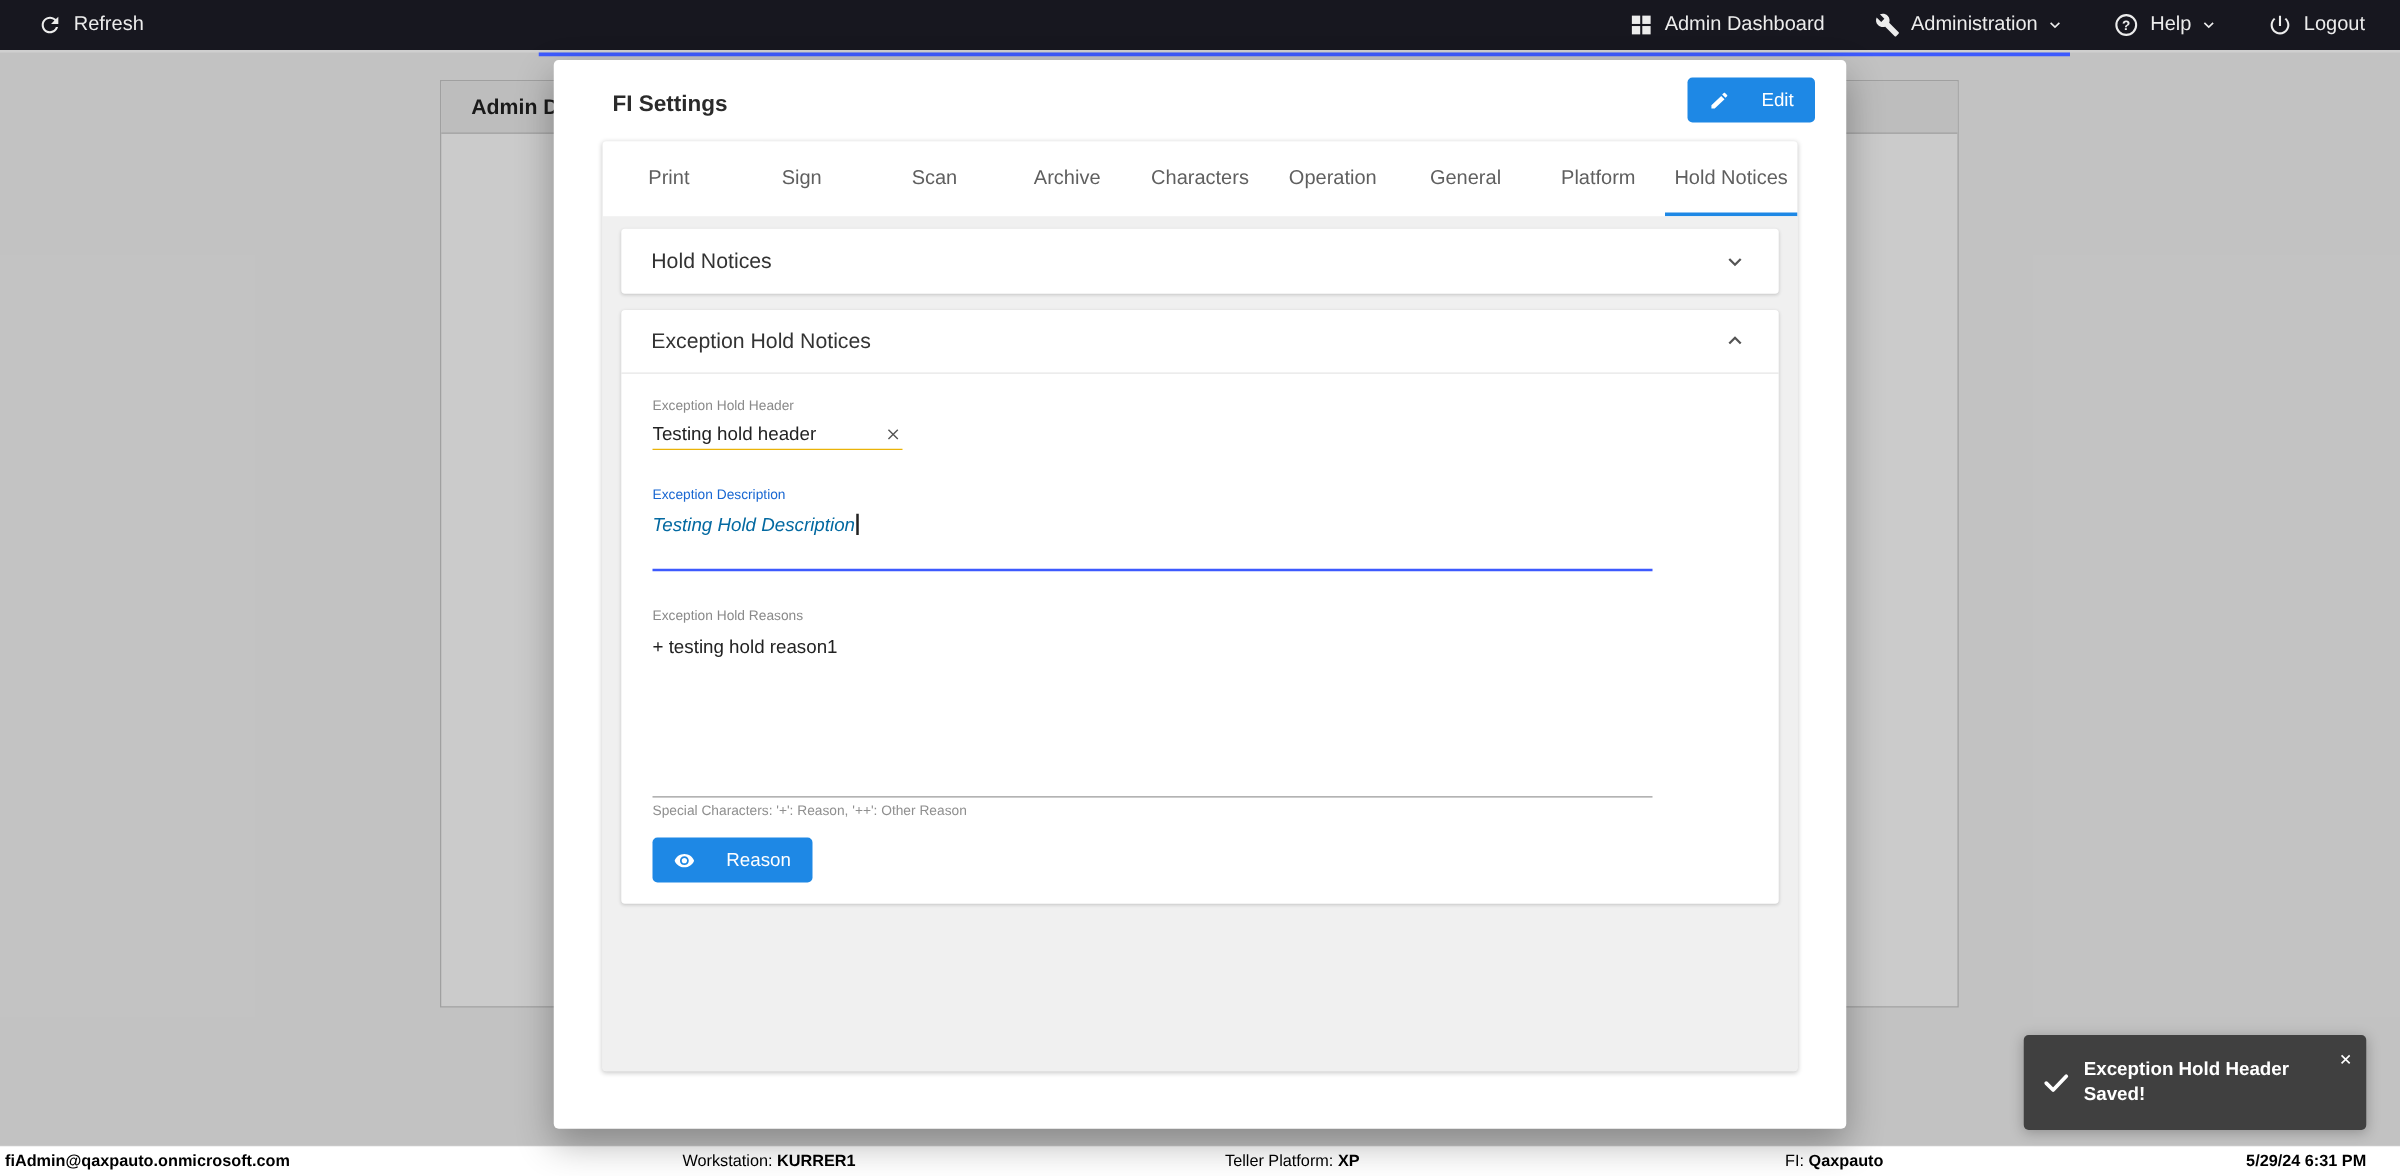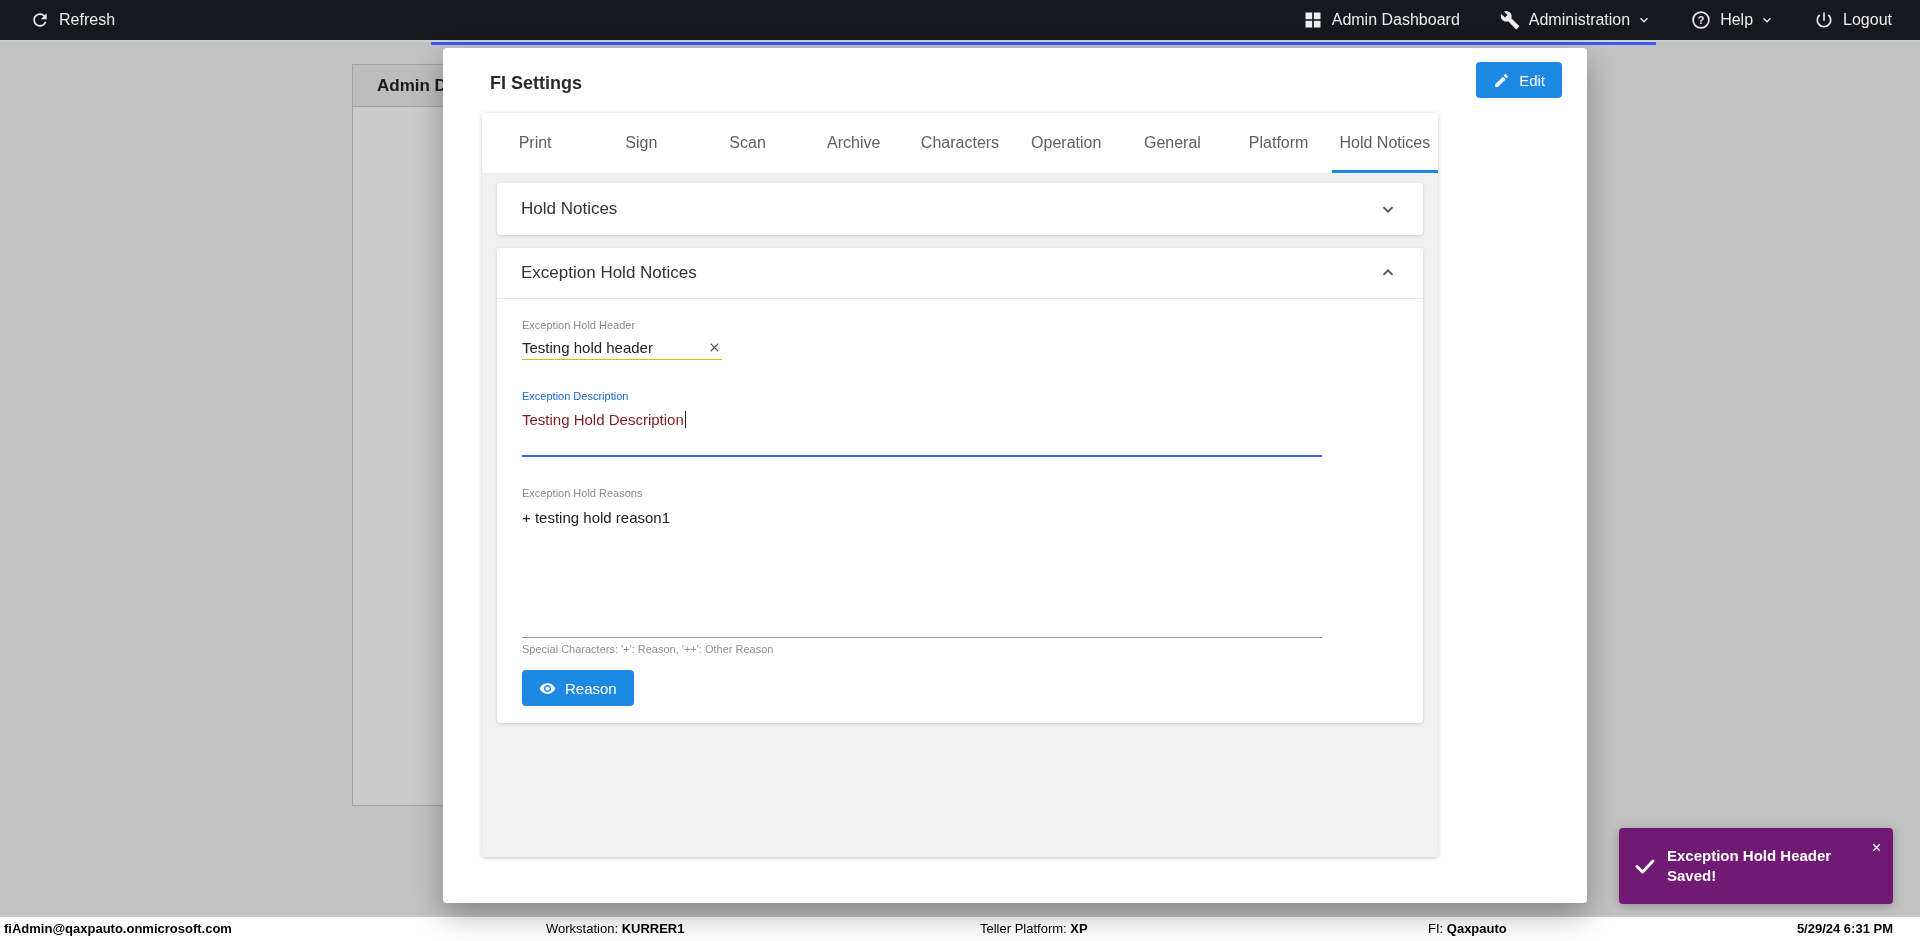--- a/index.html
+++ b/index.html
@@ -38,30 +38,30 @@
               border:1px solid #ababab; background:#d8d8d8; }
   .bg-panel-header {
     height:42px; background:#c9c9c9; border-bottom:1px solid #ababab;
     line-height:42px; padding-left:24px; font-size:17px; font-weight:bold; color:#1c1c1c;
     white-space:nowrap; overflow:hidden;
   }
   .backdrop { position:absolute; inset:0; background:rgba(0,0,0,0.06); z-index:20; }
 
   
   .modal {
-    position:absolute; left:443px; top:48px; width:1144px; height:855px;
+    position:absolute; left:443px; top:48px; width:1034px; height:855px;
     background:#fff; border-radius:4px; z-index:100;
     box-shadow:0 12px 30px rgba(0,0,0,0.3);
   }
   .modal-title {
     position:absolute; left:47px; top:25px; margin:0;
     font-size:18px; font-weight:600; color:#2b2b2b;
   }
   .btn-primary {
-    display:flex; align-items:center; gap:9px;
+    display:flex; align-items:center; gap:25px;
     background:#1e88e5; color:#fff; border:none; border-radius:4px;
     font-family:inherit; font-size:15px; cursor:pointer; padding:0 17px; height:36px;
   }
   .btn-primary svg { width:17px; height:17px; }
   .edit-btn { position:absolute; right:25px; top:14px; }
 
   .tab-card {
     position:absolute; left:39px; top:65px; width:956px; height:744px;
     background:#fff; border-radius:3px; box-shadow:0 1px 4px rgba(0,0,0,0.22);
     overflow:hidden;
@@ -107,39 +107,40 @@
     display:flex; align-items:center; border-bottom:1px solid #eab308;
   }
   .input-row input {
     flex:1; border:none; outline:none; padding:0; background:transparent;
     font-family:inherit; font-size:15px; color:#222; min-width:0;
   }
   .clear-ic { width:15px; height:15px; cursor:pointer; flex:none; }
 
   .desc-box {
     position:absolute; left:25px; top:160px; width:800px; height:49px;
-    border-bottom:2px solid #3d5afe; font-size:15px; color:#7f1d1d; padding-top:3px;
+    border-bottom:2px solid #3d5afe; font-size:15px; color:#0369a1; padding-top:3px;
     cursor:text;
+    font-style:italic;
   }
   .caret {
     display:inline-block; width:1.5px; height:17px; background:#222;
     vertical-align:-3px; margin-left:1px;
   }
   .reasons-box {
     position:absolute; left:25px; top:257px; width:800px; height:133px;
     border-bottom:1px solid #9a9a9a; font-size:15px; color:#222; padding-top:4px;
     cursor:text; white-space:pre-wrap;
   }
   .hint { position:absolute; left:25px; top:395px; font-size:11px; color:#8f8f8f; }
   .preview-btn { position:absolute; left:25px; top:422px; }
 
   
   .toast {
     position:absolute; left:1619px; top:828px; width:274px; height:76px;
-    background:#701a75; border-radius:4px; z-index:150; color:#fff;
+    background:#404040; border-radius:4px; z-index:150; color:#fff;
     box-shadow:0 2px 10px rgba(0,0,0,0.25);
     display:flex; align-items:center; padding:0 12px 0 14px;
   }
   .toast-check { width:24px; height:24px; flex:none; }
   .toast-msg {
     margin-left:10px; width:175px; font-size:15px; font-weight:bold; line-height:20px;
   }
   .toast-close { position:absolute; top:13px; right:10px; width:13px; height:13px; cursor:pointer; }
 
   

